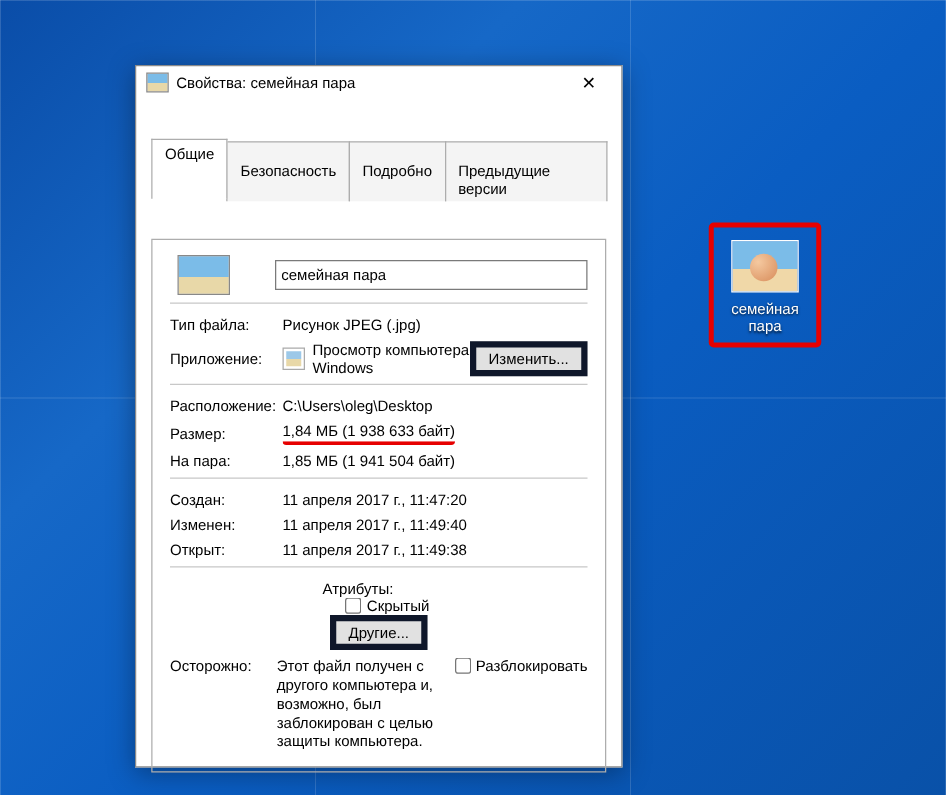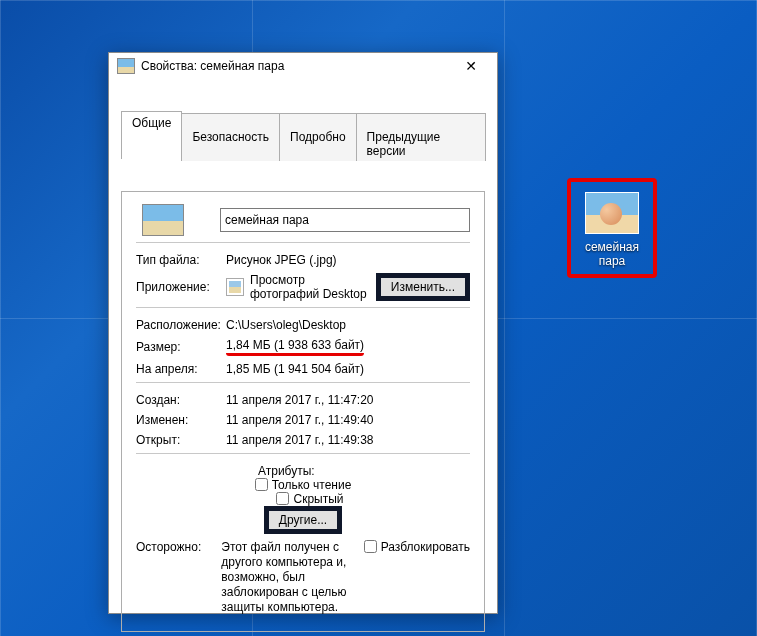--- a/index.html
+++ b/index.html
@@ -76,36 +76,36 @@
     <hr class="sep">
 
     <div class="row">
       <div class="label-col">Тип файла:</div>
       <div class="val-col">Рисунок JPEG (.jpg)</div>
     </div>
 
     <div class="row">
       <div class="label-col">Приложение:</div>
       <div class="app-icon"></div>
-      <div class="val-col" style="flex:1">Просмотр фотографий Desktop</div>
+      <div class="val-col" style="flex:1">Просмотр компьютера Windows</div>
       <button class="btn">Изменить...</button>
     </div>
 
     <hr class="sep">
 
     <div class="row">
       <div class="label-col">Расположение:</div>
       <div class="val-col">C:\Users\oleg\Desktop</div>
     </div>
     <div class="row">
       <div class="label-col">Размер:</div>
       <div class="val-col"><span class="underline-red">1,84 МБ (1 938 633 байт)</span></div>
     </div>
     <div class="row">
-      <div class="label-col">На апреля:</div>
+      <div class="label-col">На пара:</div>
       <div class="val-col">1,85 МБ (1 941 504 байт)</div>
     </div>
 
     <hr class="sep">
 
     <div class="row">
       <div class="label-col">Создан:</div>
       <div class="val-col">11 апреля 2017 г., 11:47:20</div>
     </div>
     <div class="row">
@@ -114,21 +114,20 @@
     </div>
     <div class="row">
       <div class="label-col">Открыт:</div>
       <div class="val-col">11 апреля 2017 г., 11:49:38</div>
     </div>
 
     <hr class="sep">
 
     <div class="attr-row">
       <div class="label-col">Атрибуты:</div>
-      <label><input type="checkbox" class="chk" style=""><span>Только чтение</span></label>
       <label style="margin-left:14px"><input type="checkbox" class="chk" style=""><span>Скрытый</span></label>
       <div style="flex:1"></div>
       <button class="btn" style="min-width:74px">Другие...</button>
     </div>
 
     <div class="row" style="align-items:flex-start">
       <div class="label-col">Осторожно:</div>
       <div class="security-text" style="width:150px">Этот файл получен с другого компьютера и, возможно, был заблокирован с целью защиты компьютера.</div>
       <div style="flex:1"></div>
       <label style="white-space:nowrap"><input type="checkbox" class="chk" style=""><span>Разблокировать</span></label>

